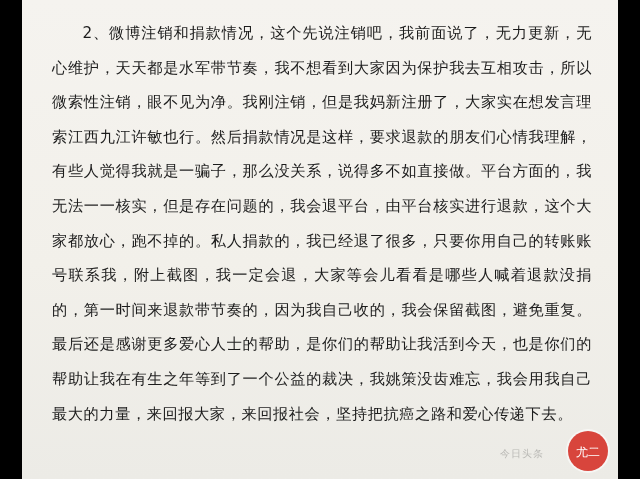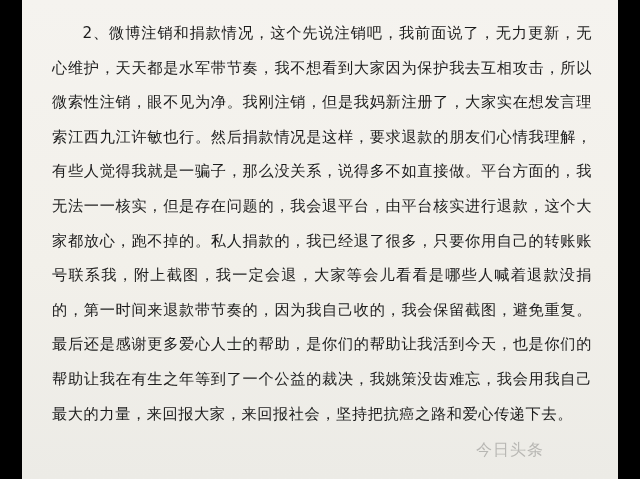--- a/index.html
+++ b/index.html
@@ -46,21 +46,21 @@
     white-space: pre-wrap;
     word-break: break-all;
     text-indent: 2em;
     font-weight: 500;
   }
   
   #watermark-text {
     position: absolute;
     right: 74px;
     bottom: 18px;
-    font-size: 16px;
+    font-size: 10px;
     color: rgba(60, 60, 60, 0.30);
     letter-spacing: 1px;
     font-family: "DejaVu Sans", sans-serif;
     white-space: nowrap;
   }
   #watermark-logo {
     position: absolute;
     right: 10px;
     bottom: 8px;
     width: 40px;
@@ -99,15 +99,18 @@
 
   <div class="bar left"></div>
   <div class="bar right"></div>
 
   <div id="paper">
 
     <div id="text-body">2、微博注销和捐款情况，这个先说注销吧，我前面说了，无力更新，无心维护，天天都是水军带节奏，我不想看到大家因为保护我去互相攻击，所以微索性注销，眼不见为净。我刚注销，但是我妈新注册了，大家实在想发言理索江西九江许敏也行。然后捐款情况是这样，要求退款的朋友们心情我理解，有些人觉得我就是一骗子，那么没关系，说得多不如直接做。平台方面的，我无法一一核实，但是存在问题的，我会退平台，由平台核实进行退款，这个大家都放心，跑不掉的。私人捐款的，我已经退了很多，只要你用自己的转账账号联系我，附上截图，我一定会退，大家等会儿看看是哪些人喊着退款没捐的，第一时间来退款带节奏的，因为我自己收的，我会保留截图，避免重复。最后还是感谢更多爱心人士的帮助，是你们的帮助让我活到今天，也是你们的帮助让我在有生之年等到了一个公益的裁决，我姚策没齿难忘，我会用我自己最大的力量，来回报大家，来回报社会，坚持把抗癌之路和爱心传递下去。</div>
 
     <div id="watermark-text">今日头条</div>
 
+    <div id="watermark-logo" style="background: rgb(216, 69, 60);">
+      <span>尤二</span>
+    </div>
 
   </div>
 </div>
 
 </body></html>

